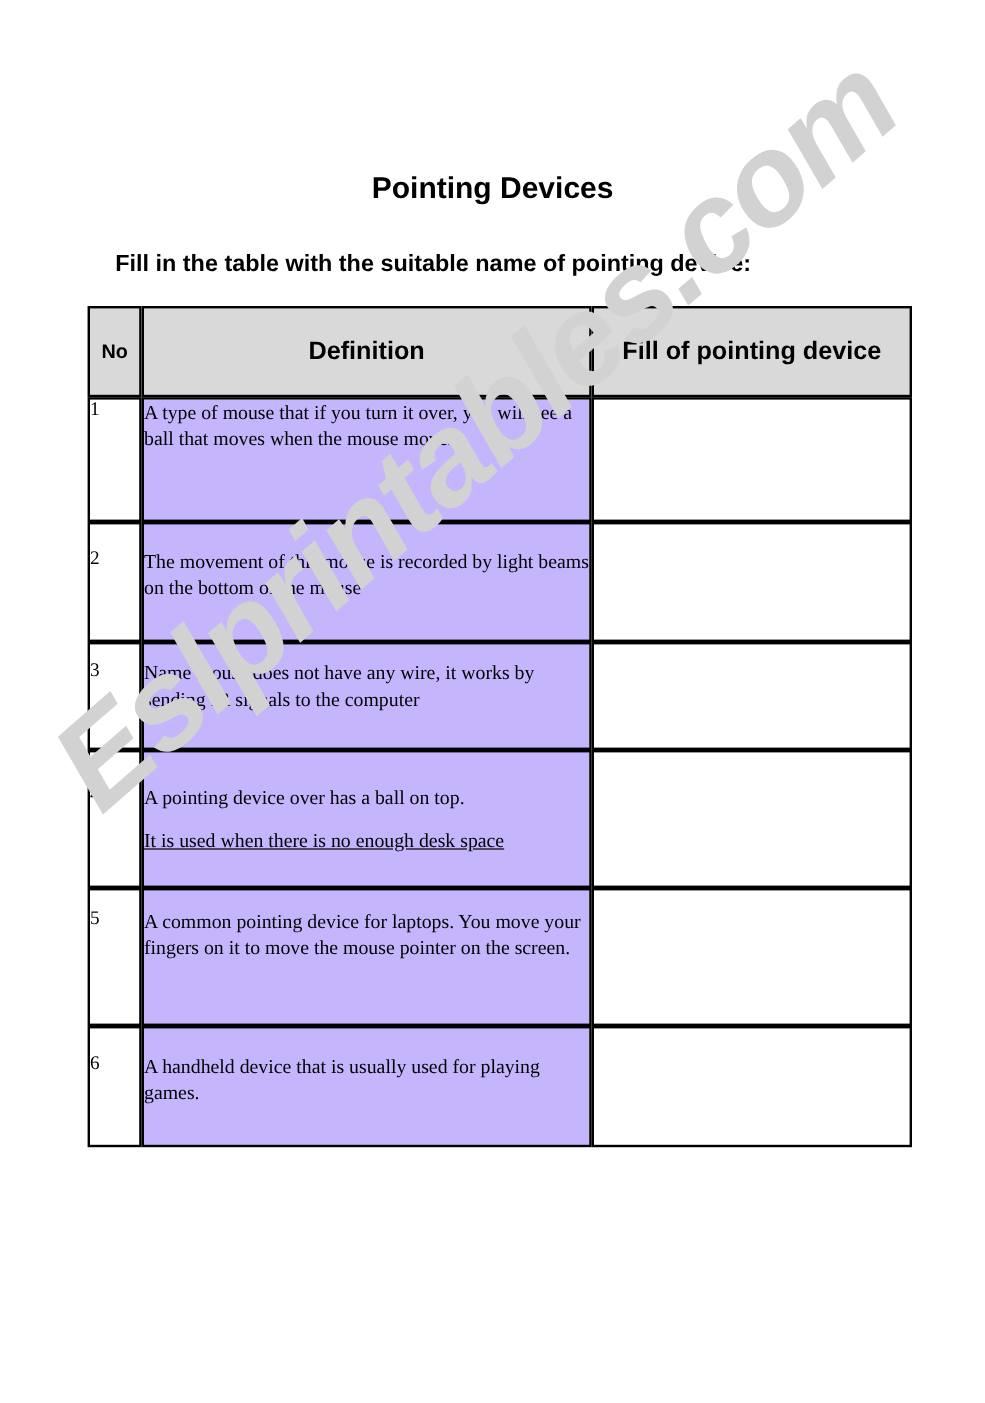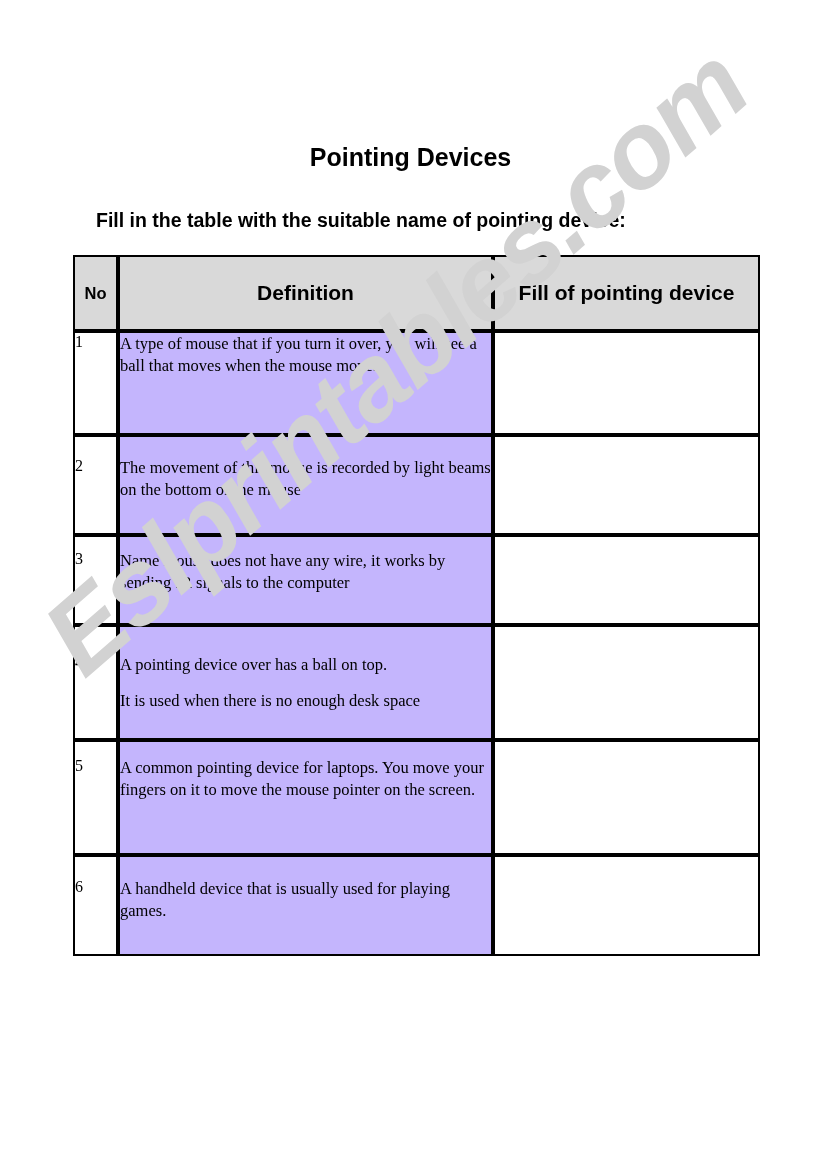--- a/index.html
+++ b/index.html
@@ -136,20 +136,21 @@
   }
   td.cell-answer {
     background: #ffffff;
   }
 
   td.cell-def p {
     margin: 0;
   }
   td.cell-def p + p {
     margin-top: 14px;
+    text-decoration: underline;
   }
 
   
   tr.r1 td { height: 100px; }
   tr.r2 td { height: 76px; }
   tr.r3 td { height: 73px; }
   tr.r4 td { height: 84px; }
   tr.r5 td { height: 96px; }
   tr.r6 td { height: 76px; }
 

